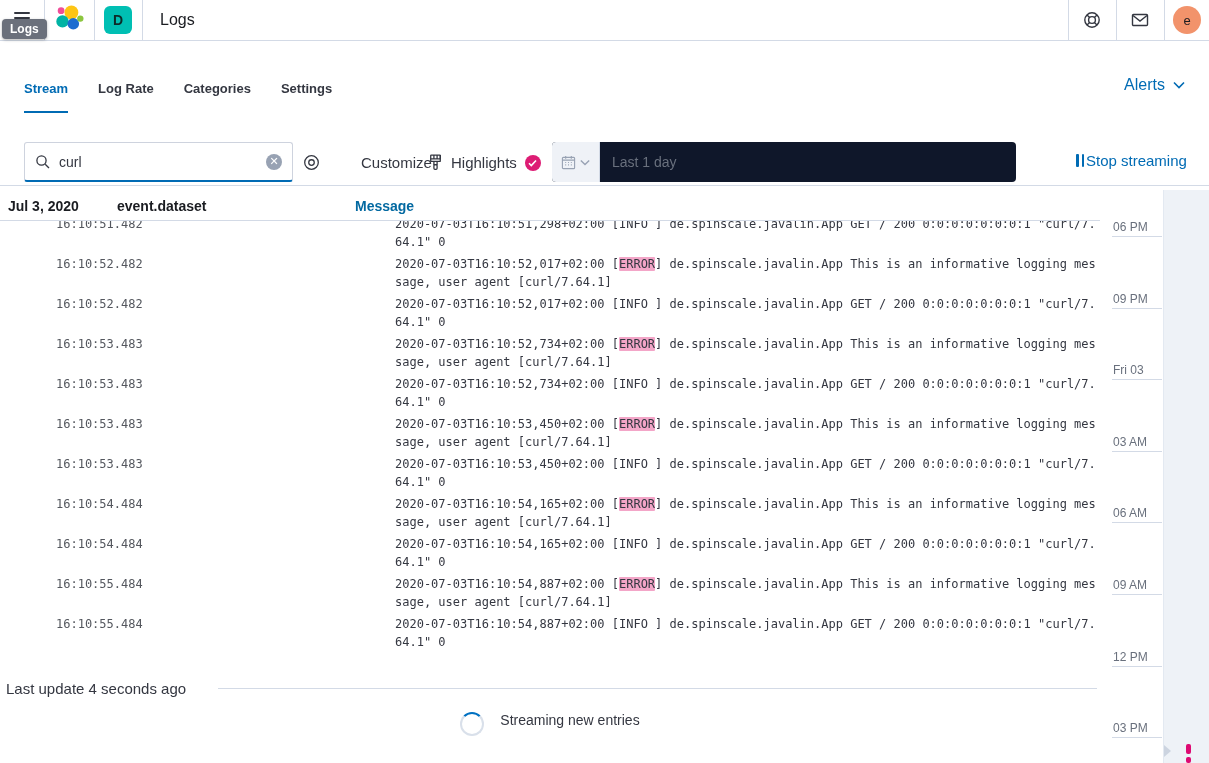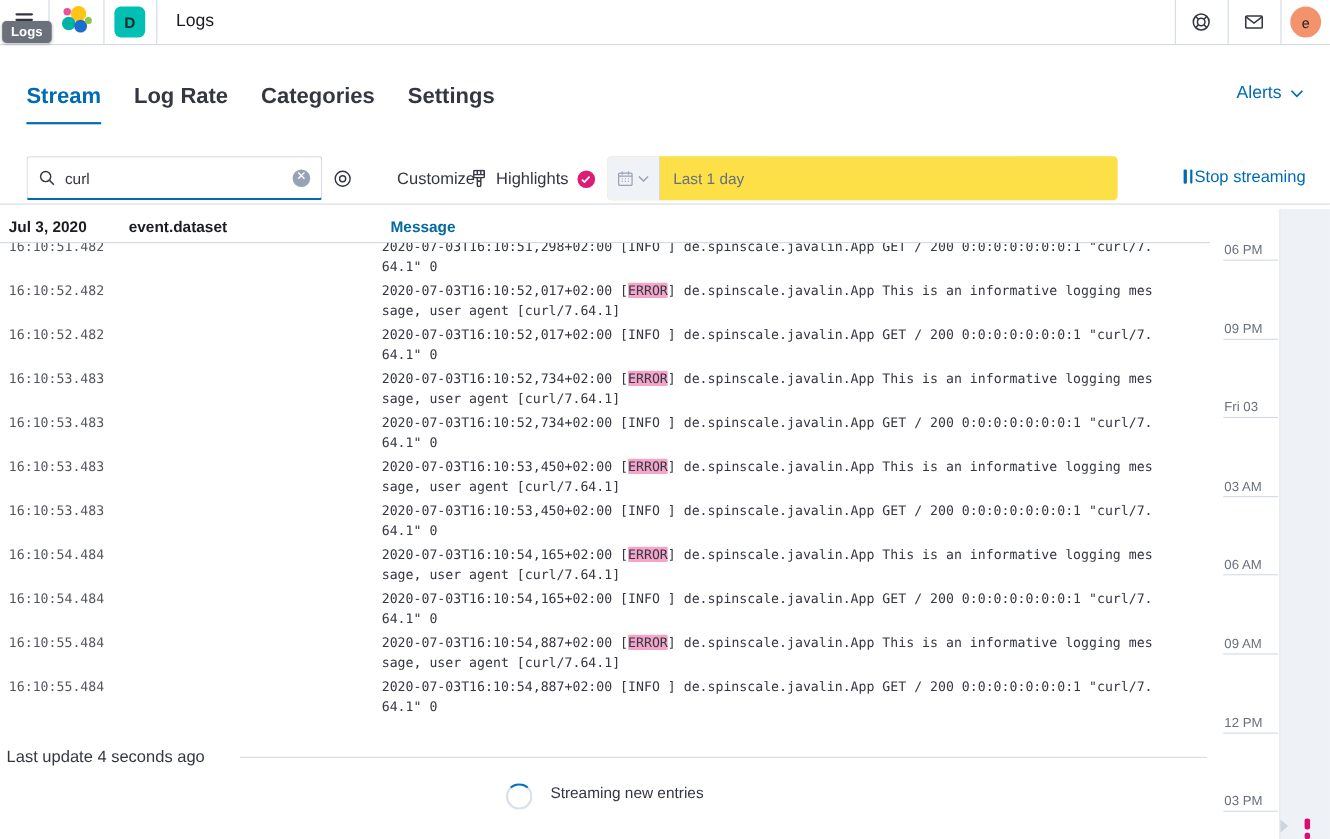--- a/index.html
+++ b/index.html
@@ -20,21 +20,21 @@
   #space-badge .sq { width:28px; height:28px; background:#00bfb3; border-radius:6px; color:#0d2b29;
     font-weight:700; font-size:14px; display:flex; align-items:center; justify-content:center; }
   #chrome-title { position:absolute; left:160px; top:11px; font-size:16px; font-weight:500; color:#1a1c21; }
   .chrome-icon-btn { position:absolute; top:0; width:48px; height:40px; display:flex; align-items:center; justify-content:center; cursor:pointer; background:none; border:none; }
   #avatar { position:absolute; left:1173px; top:6px; width:28px; height:28px; border-radius:50%;
     background:#f2936b; color:#1a1c21; font-size:13px; font-weight:500; display:flex; align-items:center; justify-content:center; cursor:pointer; }
 
   
   #tabs { position:absolute; top:63px; left:0; width:1209px; height:50px; display:flex;
     align-items:center; padding-left:24px; gap:30px; }
-  .tab { position:relative; height:50px; display:flex; align-items:center; font-size:20px;
+  .tab { position:relative; height:50px; display:flex; align-items:center; font-size:13px;
     font-weight:600; color:#343741; cursor:pointer; }
   .tab.active { color:#006bb4; }
   .tab.active::after { content:""; position:absolute; left:0; right:0; bottom:0; height:2px; background:#006bb4; }
   #alerts-btn { position:absolute; right:24px; top:76px; display:flex; align-items:center; gap:8px;
     color:#006bb4; font-size:16px; font-weight:500; cursor:pointer; background:none; border:none; }
 
   
   #toolbar { position:absolute; top:116px; left:0; width:1209px; height:70px; background:#fff;
     border-bottom:1px solid #d3dae6;padding-left:24px; }
   #search-box { position:absolute; left:24px; top:26px; width:269px; height:40px; background:#fff;
@@ -43,39 +43,39 @@
   #search-input { flex:1; border:none; outline:none; font-size:14px; color:#343741; margin-left:8px;
     font-family:"Liberation Sans", sans-serif; background:transparent; }
   #clear-btn { width:16px; height:16px; border-radius:50%; background:#98a2b3; border:none; cursor:pointer;
     color:#fff; font-size:11px; line-height:15px; text-align:center; padding:0; flex:0 0 16px; }
   .tool-btn { position:absolute; top:36px; height:21px; display:flex; align-items:center; gap:8px;
     font-size:15px; color:#343741; cursor:pointer; background:none; border:none; }
   #customize-btn { left:303px;gap:41px; }
   #highlights-btn { left:428px; }
   .check-badge { width:16px; height:16px; border-radius:50%; background:#dd1c74; display:flex;
     align-items:center; justify-content:center; }
-  #datepicker { position:absolute; left:552px; top:26px; width:464px; height:40px; background:#fde047;
+  #datepicker { position:absolute; left:552px; top:26px; width:464px; height:40px; background:#0f172a;
     border-radius:4px; display:flex; align-items:stretch; cursor:pointer; }
   #date-quick { width:48px; display:flex; align-items:center; justify-content:center; gap:4px;
     background:#eff2f7; border-right:1px solid #d3dae6; border-radius:4px 0 0 4px; cursor:pointer; border-top:none; border-bottom:none; border-left:none;}
   #date-value { display:flex; align-items:center; padding-left:12px; font-size:14px; color:#69707d; }
   #stop-btn { position:absolute; left:1076px; top:36px; display:flex; align-items:center; gap:2px;
     color:#006bb4; font-size:15px; font-weight:500; cursor:pointer; background:none; border:none; }
   .pause-icon { display:flex; gap:3px; }
   .pause-icon i { width:2.5px; height:13px; background:#006bb4; border-radius:1px; }
 
   
   #col-date { position:absolute; left:8px; top:198px; font-size:14px; font-weight:700; color:#1a1c21; }
   #col-dataset { position:absolute; left:117px; top:198px; font-size:14px; font-weight:700; color:#1a1c21; }
   #col-message { position:absolute; left:355px; top:198px; font-size:14px; font-weight:700; color:#0369a1; }
   #colhead-divider { position:absolute; left:0; top:220px; width:1100px; height:1px; background:#d3dae6; }
 
   
   #log-stream { position:absolute; left:0; top:221px; width:1100px; height:432px; overflow:hidden; }
-  #log-list { margin-top:-8px; }
+  #log-list { margin-top:-8px;padding-left:48px; }
   .log-row { position:relative; height:40px; cursor:pointer; }
   .log-row .ts { position:absolute; left:8px; top:2px; font-family:"DejaVu Sans Mono", monospace;
     font-size:12px; line-height:18px; color:#54575e; white-space:pre; }
   .log-row .ds { position:absolute; left:117px; top:2px; font-family:"DejaVu Sans Mono", monospace;
     font-size:12px; line-height:18px; color:#54575e; }
   .log-row .msg { position:absolute; left:347px; top:2px; font-family:"DejaVu Sans Mono", monospace;
     font-size:12px; line-height:18px; color:#343741; }
   .log-row .msg div { white-space:pre; }
   .hl { background:#f3a6c8; border-radius:1px; }
 

